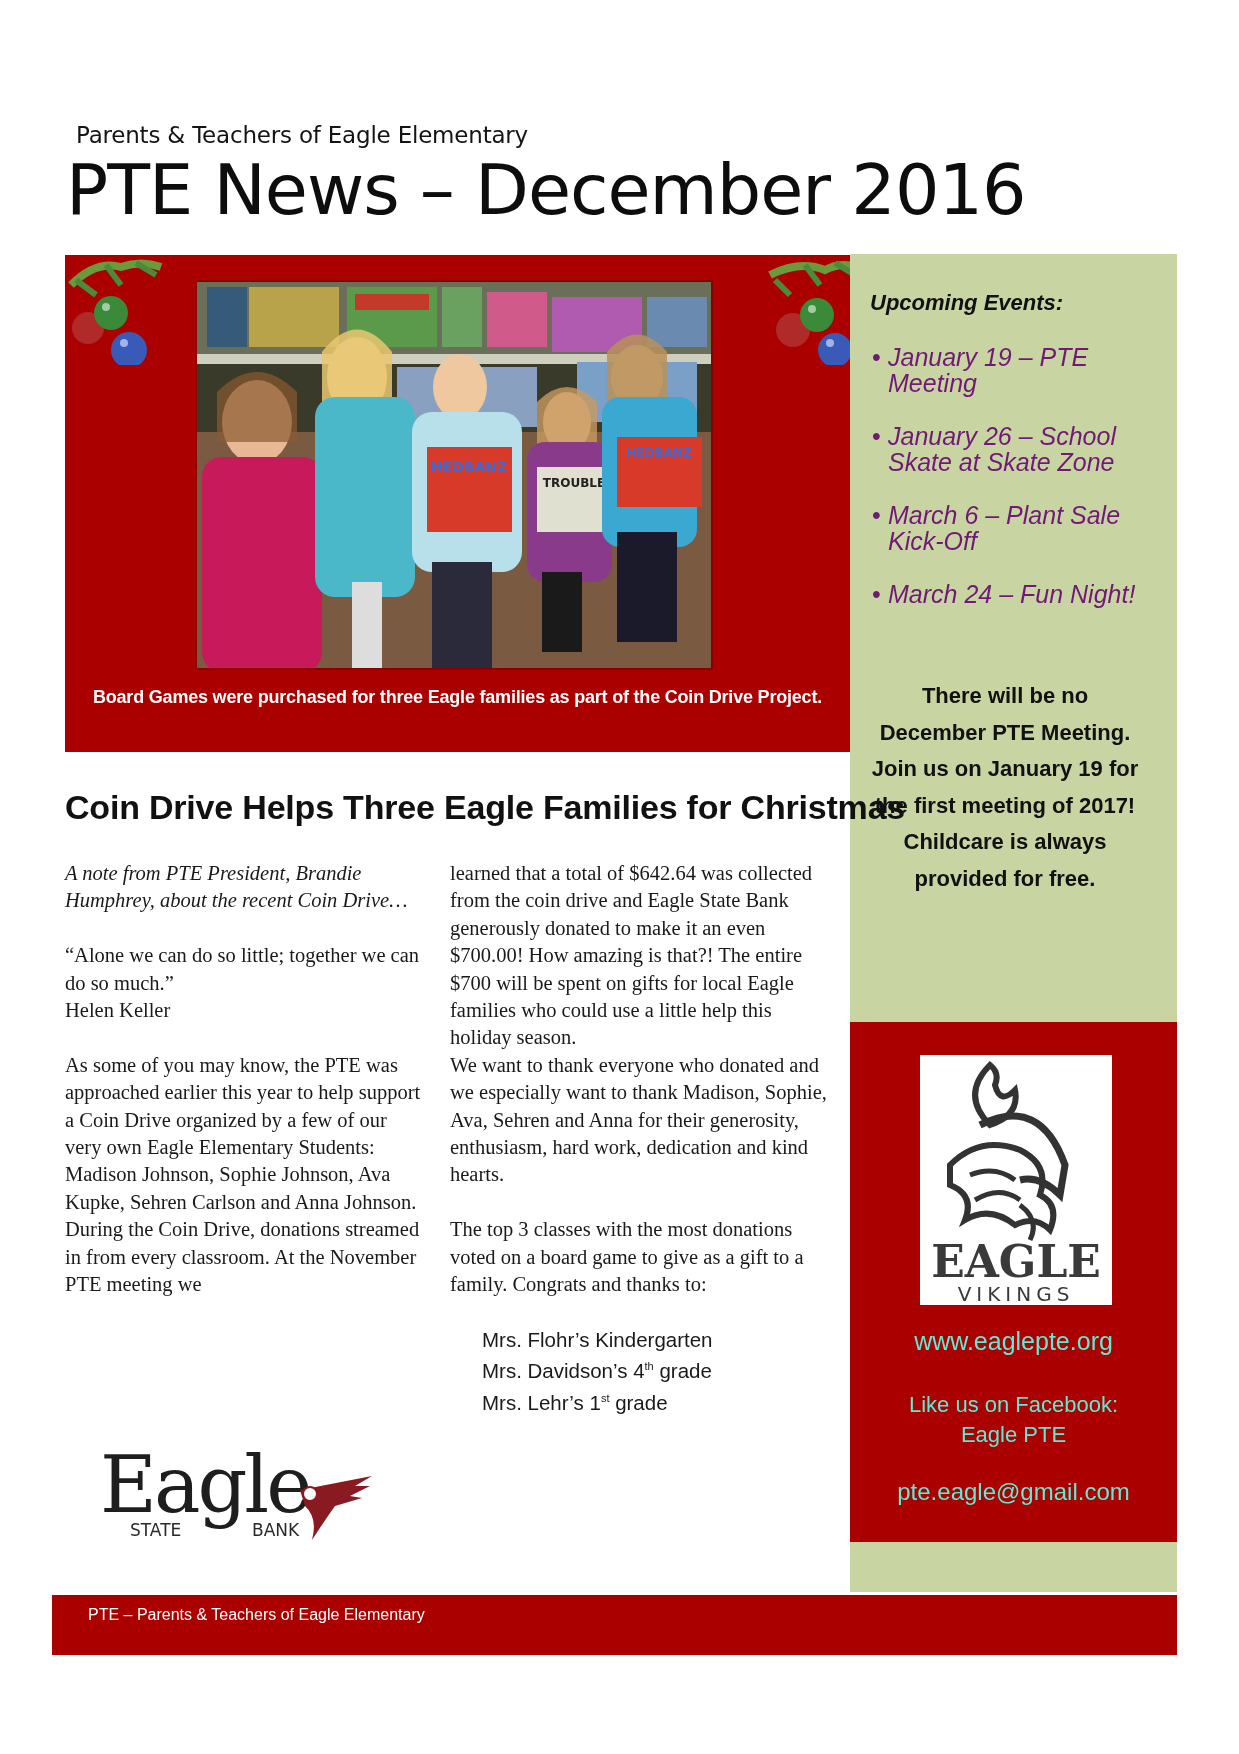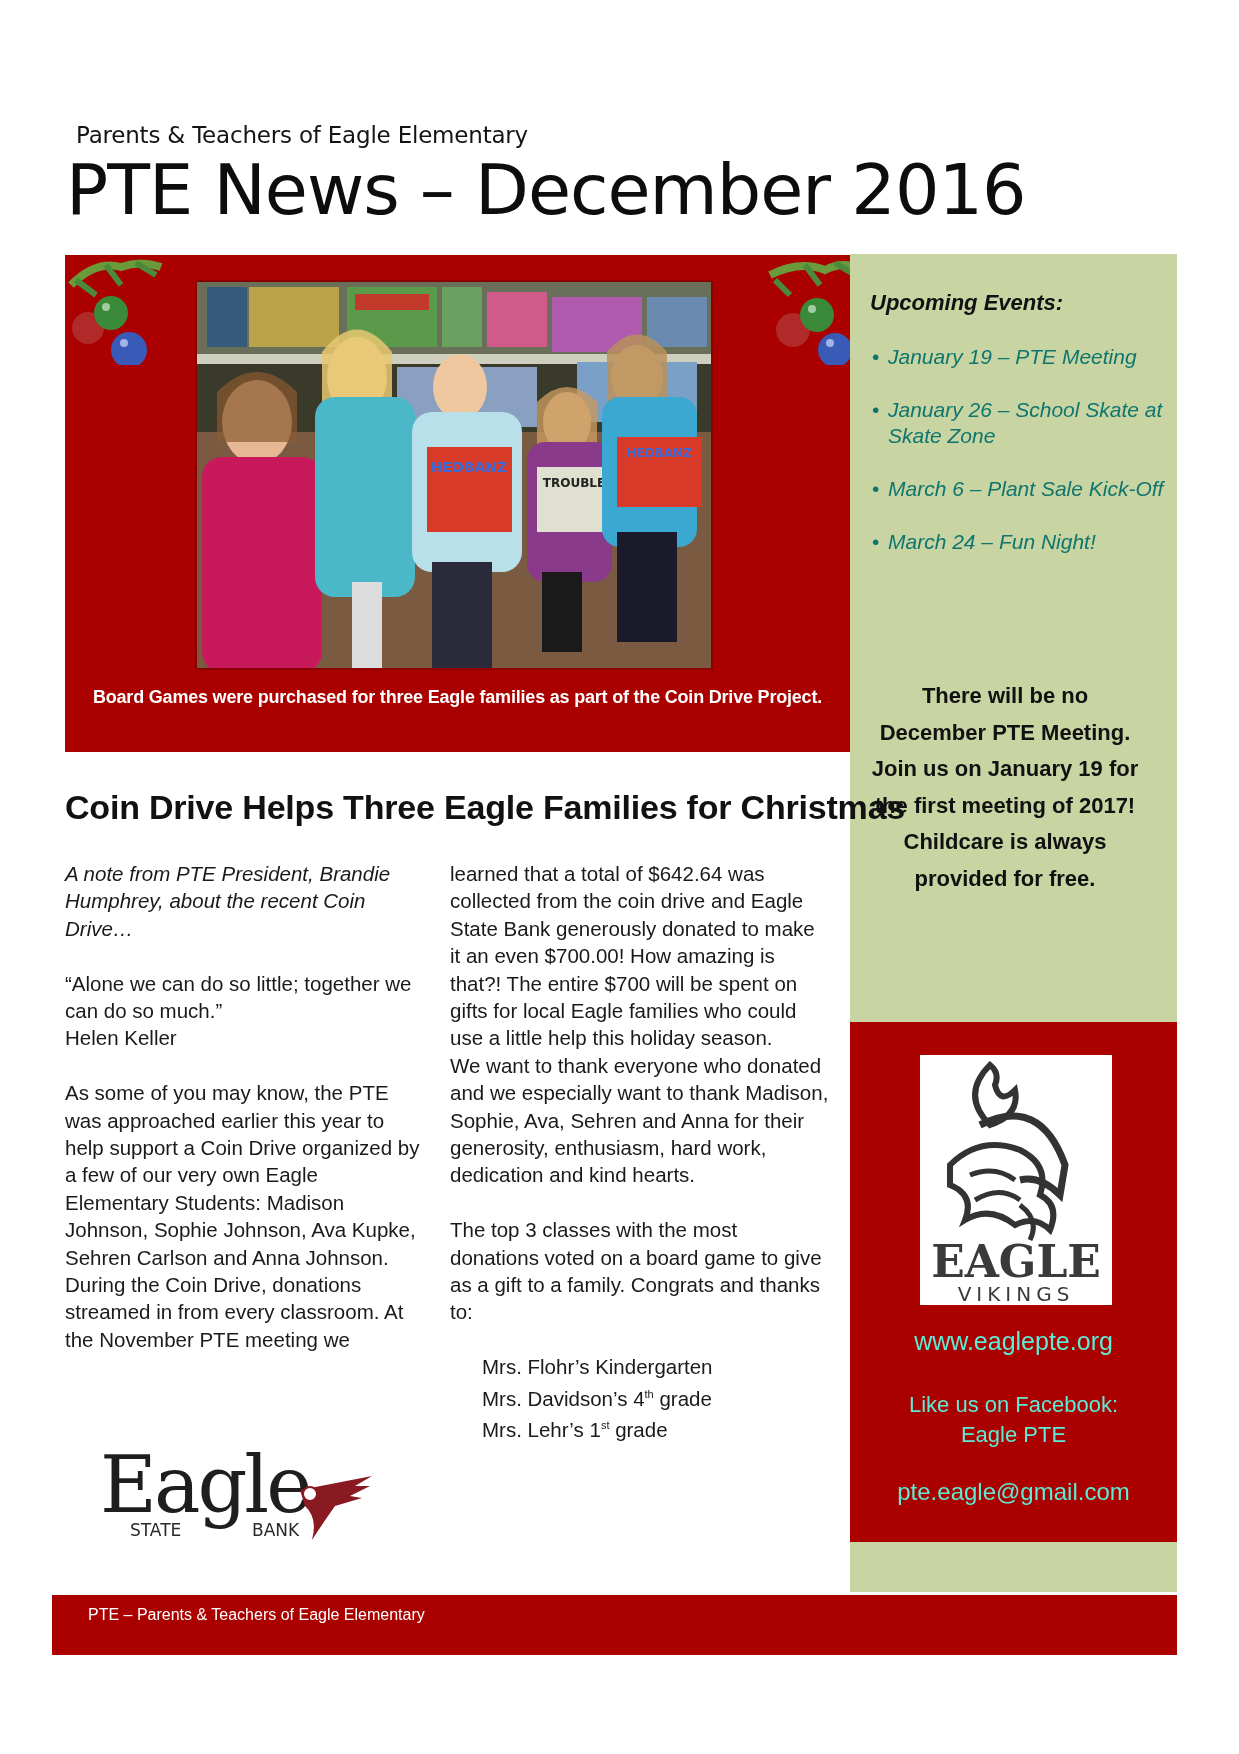--- a/index.html
+++ b/index.html
@@ -13,37 +13,37 @@
   .photo { position: absolute; left: 130px; top: 25px; width: 518px; height: 390px; background: #3a2e2a; overflow: hidden; border: 2px solid #8a0000; }
   .caption { position: absolute; left: 0; top: 430px; width: 785px; text-align: center; color: #fff; font-weight: bold; font-size: 18px; line-height: 24px; font-family: "Liberation Sans", sans-serif; letter-spacing: -0.2px; }
 
   .ornament { position: absolute; width: 110px; height: 110px; }
   .orn-left { left: 66px; top: 255px; }
   .orn-right { left: 755px; top: 255px; }
 
   .sidebar { position: absolute; left: 850px; top: 254px; width: 327px; height: 1338px; background: #c9d4a3; }
   .events-title { position: absolute; left: 20px; top: 36px; font-size: 22px; font-weight: bold; font-style: italic; color: #111; font-family: "Liberation Sans", sans-serif; }
   .events-list { position: absolute; left: 20px; top: 90px; width: 300px; list-style: none; }
-  .events-list li { position: relative; padding-left: 18px; font-size: 21px; font-style: italic; line-height: 26px; margin-bottom: 27px; color: #0f766e; font-family: "Liberation Sans", sans-serif; }
+  .events-list li { position: relative; padding-left: 18px; font-size: 25px; font-style: italic; line-height: 26px; margin-bottom: 27px; color: #701a75; font-family: "Liberation Sans", sans-serif; }
   .events-list li::before { content: "•"; position: absolute; left: 2px; top: 0; font-style: normal; }
   .notice { position: absolute; left: 20px; top: 424px; width: 270px; text-align: center; font-size: 22px; line-height: 36.5px; font-weight: bold; color: #111; font-family: "Liberation Sans", sans-serif; }
 
   .contact { position: absolute; left: 850px; top: 1022px; width: 327px; height: 520px; background: #aa0000; }
   .logo-box { position: absolute; left: 70px; top: 33px; width: 192px; height: 250px; background: #fff; }
   .contact-text { position: absolute; left: 0; width: 327px; text-align: center; color: #5eead4; font-family: "Liberation Sans", sans-serif; }
   .web { top: 305px; font-size: 25px; }
   .fb { top: 368px; font-size: 22px; line-height: 30px; }
   .email { top: 456px; font-size: 24px; }
 
   .headline { position: absolute; left: 65px; top: 788px; font-size: 34px; font-weight: bold; color: #111; font-family: "Liberation Sans", sans-serif; letter-spacing: -0.2px; }
 
   .col { position: absolute; top: 860px; width: 360px; font-size: 20.5px; line-height: 27.4px; color: #1a1a1a; font-family: "Liberation Sans", sans-serif; }
   .col1 { left: 65px; }
   .col2 { left: 450px; width: 380px; }
-  .col p { margin-bottom: 27.4px; }
+  .col p { margin-bottom: 27.4px; font-family: Liberation Serif, serif; }
   .col .intro { font-style: italic; }
   .thanks-list { list-style: none; margin-left: 32px; margin-top: 0; }
   .thanks-list sup { font-size: 11px; }
 
   .bank-logo { position: absolute; left: 100px; top: 1440px; width: 275px; height: 100px; }
 
   .footer { position: absolute; left: 52px; top: 1595px; width: 1125px; height: 60px; background: #aa0000; }
   .footer-text { position: absolute; left: 36px; top: 11px; color: #fff; font-size: 16px; font-family: "Liberation Sans", sans-serif; }
 </style>
 </head>

